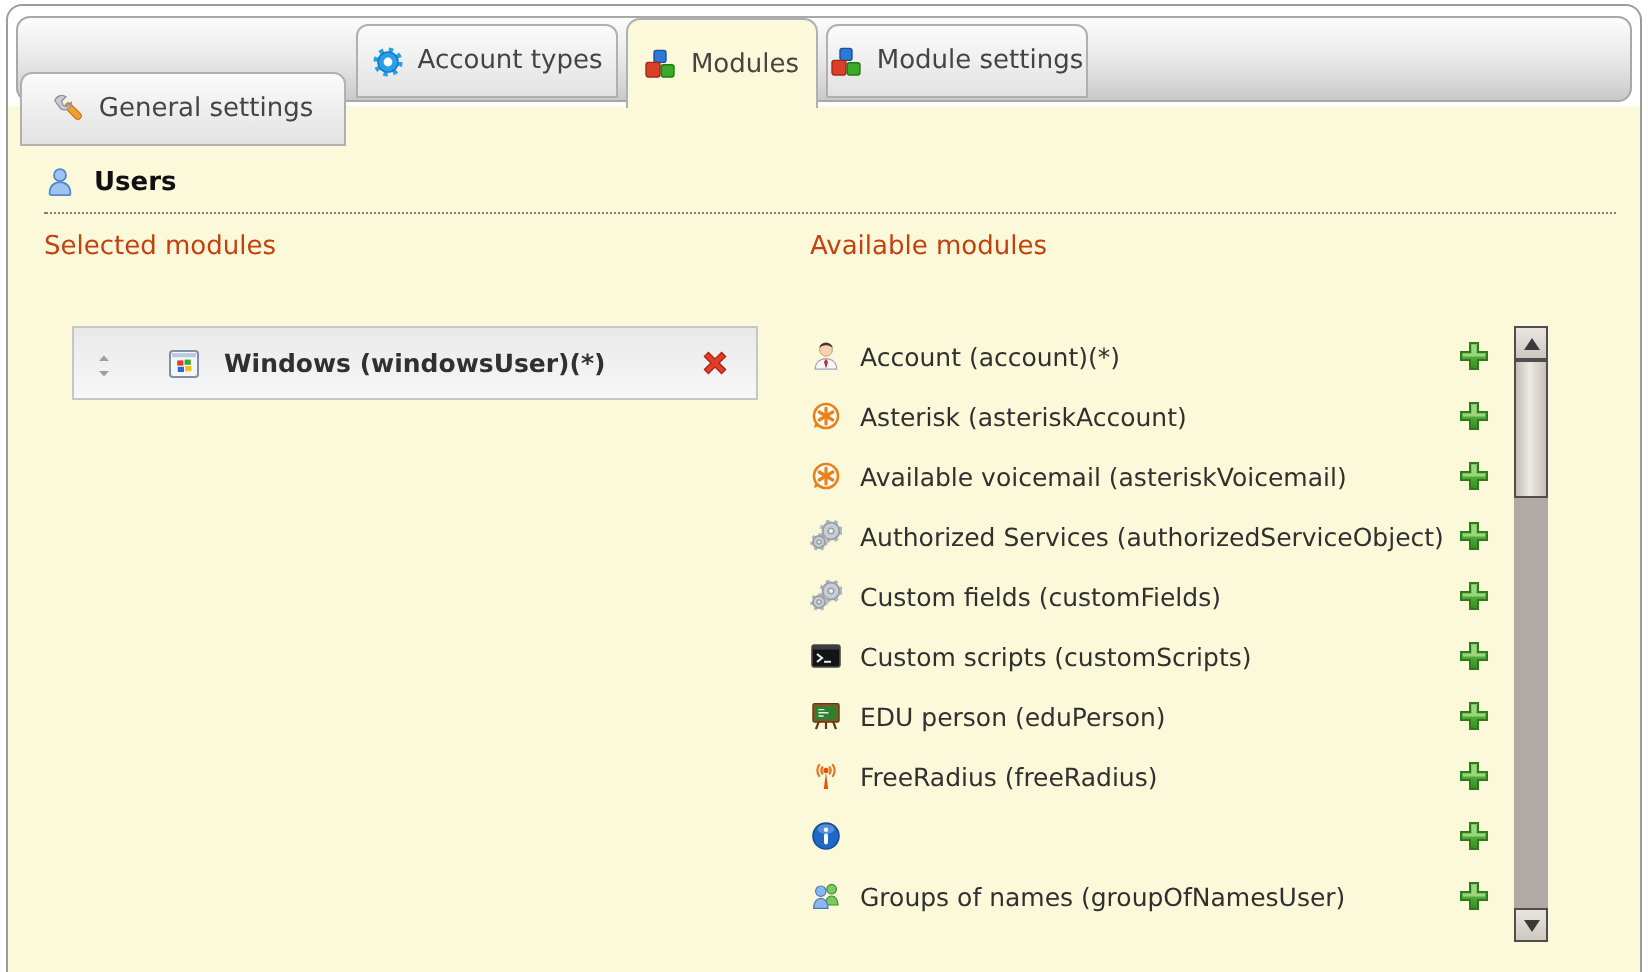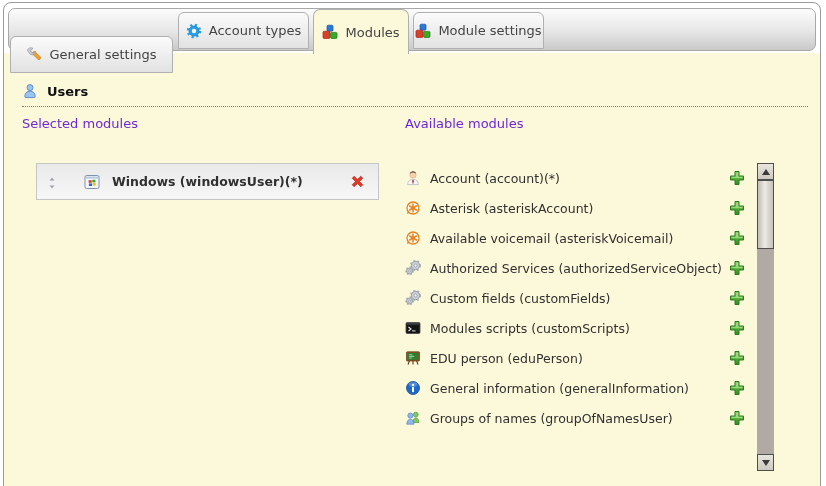--- a/index.html
+++ b/index.html
@@ -39,21 +39,21 @@
     background:#fcf8da;z-index:1;
   }
   .icn{display:inline-flex;width:16px;height:16px;flex:0 0 16px;}
   .icn svg{width:16px;height:16px;}
   .heading{
     position:absolute;left:18px;right:12px;top:30px;
     display:flex;align-items:flex-end;gap:9px;
     padding-bottom:7px;border-bottom:1px dotted #808080;
   }
   .heading .htxt{font-weight:bold;color:#101010;font-size:13px;}
-  .col-label{position:absolute;top:63px;color:#6d28d9;font-size:13px;text-align:center;}
+  .col-label{position:absolute;top:63px;color:#c2410c;font-size:13px;text-align:center;}
   .lbl-selected{left:18px;}
   .lbl-available{left:401px;}
   
   .sel-row{
     position:absolute;left:32px;top:110px;width:343px;height:37px;
     box-sizing:border-box;border:1px solid #c6c6c6;
     background:linear-gradient(#e9e9e9,#f7f7f7);
     display:flex;align-items:center;padding:0 12px 0 9px;cursor:move;
   }
   .sel-row .drag{width:12px;height:13px;flex:0 0 12px;margin-right:26px;}
@@ -292,21 +292,21 @@
 
       <div class="avrow">
         <span class="icn">
           <svg viewBox="0 0 16 16">
             <rect x="1" y="2.5" width="14" height="11" rx="1.2" fill="#141414" stroke="#4a4a4a" stroke-width="0.8"></rect>
             <rect x="1.4" y="2.9" width="13.2" height="1.8" rx="0.8" fill="#3c3c44"></rect>
             <path d="M3.5 7 L6 9 L3.5 11" stroke="#e8e8e8" stroke-width="1.1" fill="none"></path>
             <rect x="7" y="10.4" width="3.5" height="1" fill="#e8e8e8"></rect>
           </svg>
         </span>
-        <span class="rowtext">Modules scripts (customScripts)</span>
+        <span class="rowtext">Custom scripts (customScripts)</span>
         <button class="addbtn">
           <svg viewBox="0 0 16 16">
               <use href="#sym-plus"></use>
             </svg>
         </button>
       </div>
 
       <div class="avrow">
         <span class="icn">
           <svg viewBox="0 0 16 16">
@@ -317,31 +317,50 @@
           </svg>
         </span>
         <span class="rowtext">EDU person (eduPerson)</span>
         <button class="addbtn">
           <svg viewBox="0 0 16 16">
               <use href="#sym-plus"></use>
             </svg>
         </button>
       </div>
 
+      <div class="avrow">
+        <span class="icn">
+          <svg viewBox="0 0 16 16">
+            <g stroke="#e87820" stroke-width="1.1" fill="none" stroke-linecap="round">
+              <path d="M4.6 2.4 a5 5 0 0 0 0 5.6"></path>
+              <path d="M6.2 3.6 a2.8 2.8 0 0 0 0 3.2"></path>
+              <path d="M11.4 2.4 a5 5 0 0 1 0 5.6"></path>
+              <path d="M9.8 3.6 a2.8 2.8 0 0 1 0 3.2"></path>
+            </g>
+            <circle cx="8" cy="5.2" r="1.3" fill="#e05510"></circle>
+            <path d="M6.9 14.5 L8 6 L9.1 14.5 Z" fill="#e05510"></path>
+          </svg>
+        </span>
+        <span class="rowtext">FreeRadius (freeRadius)</span>
+        <button class="addbtn">
+          <svg viewBox="0 0 16 16">
+              <use href="#sym-plus"></use>
+            </svg>
+        </button>
+      </div>
 
       <div class="avrow">
         <span class="icn">
           <svg viewBox="0 0 16 16">
             <circle cx="8" cy="8" r="6.5" fill="#2068c8" stroke="#164e98" stroke-width="0.8"></circle>
             <ellipse cx="8" cy="4.6" rx="4.2" ry="2.4" fill="#ffffff" opacity="0.25"></ellipse>
             <circle cx="8" cy="4.9" r="1.1" fill="#ffffff"></circle>
             <rect x="7" y="6.8" width="2" height="5.4" rx="0.9" fill="#ffffff"></rect>
           </svg>
         </span>
-        <span class="rowtext">General information (generalInformation)</span>
         <button class="addbtn">
           <svg viewBox="0 0 16 16">
               <use href="#sym-plus"></use>
             </svg>
         </button>
       </div>
 
       <div class="avrow">
         <span class="icn">
           <svg viewBox="0 0 16 16">

